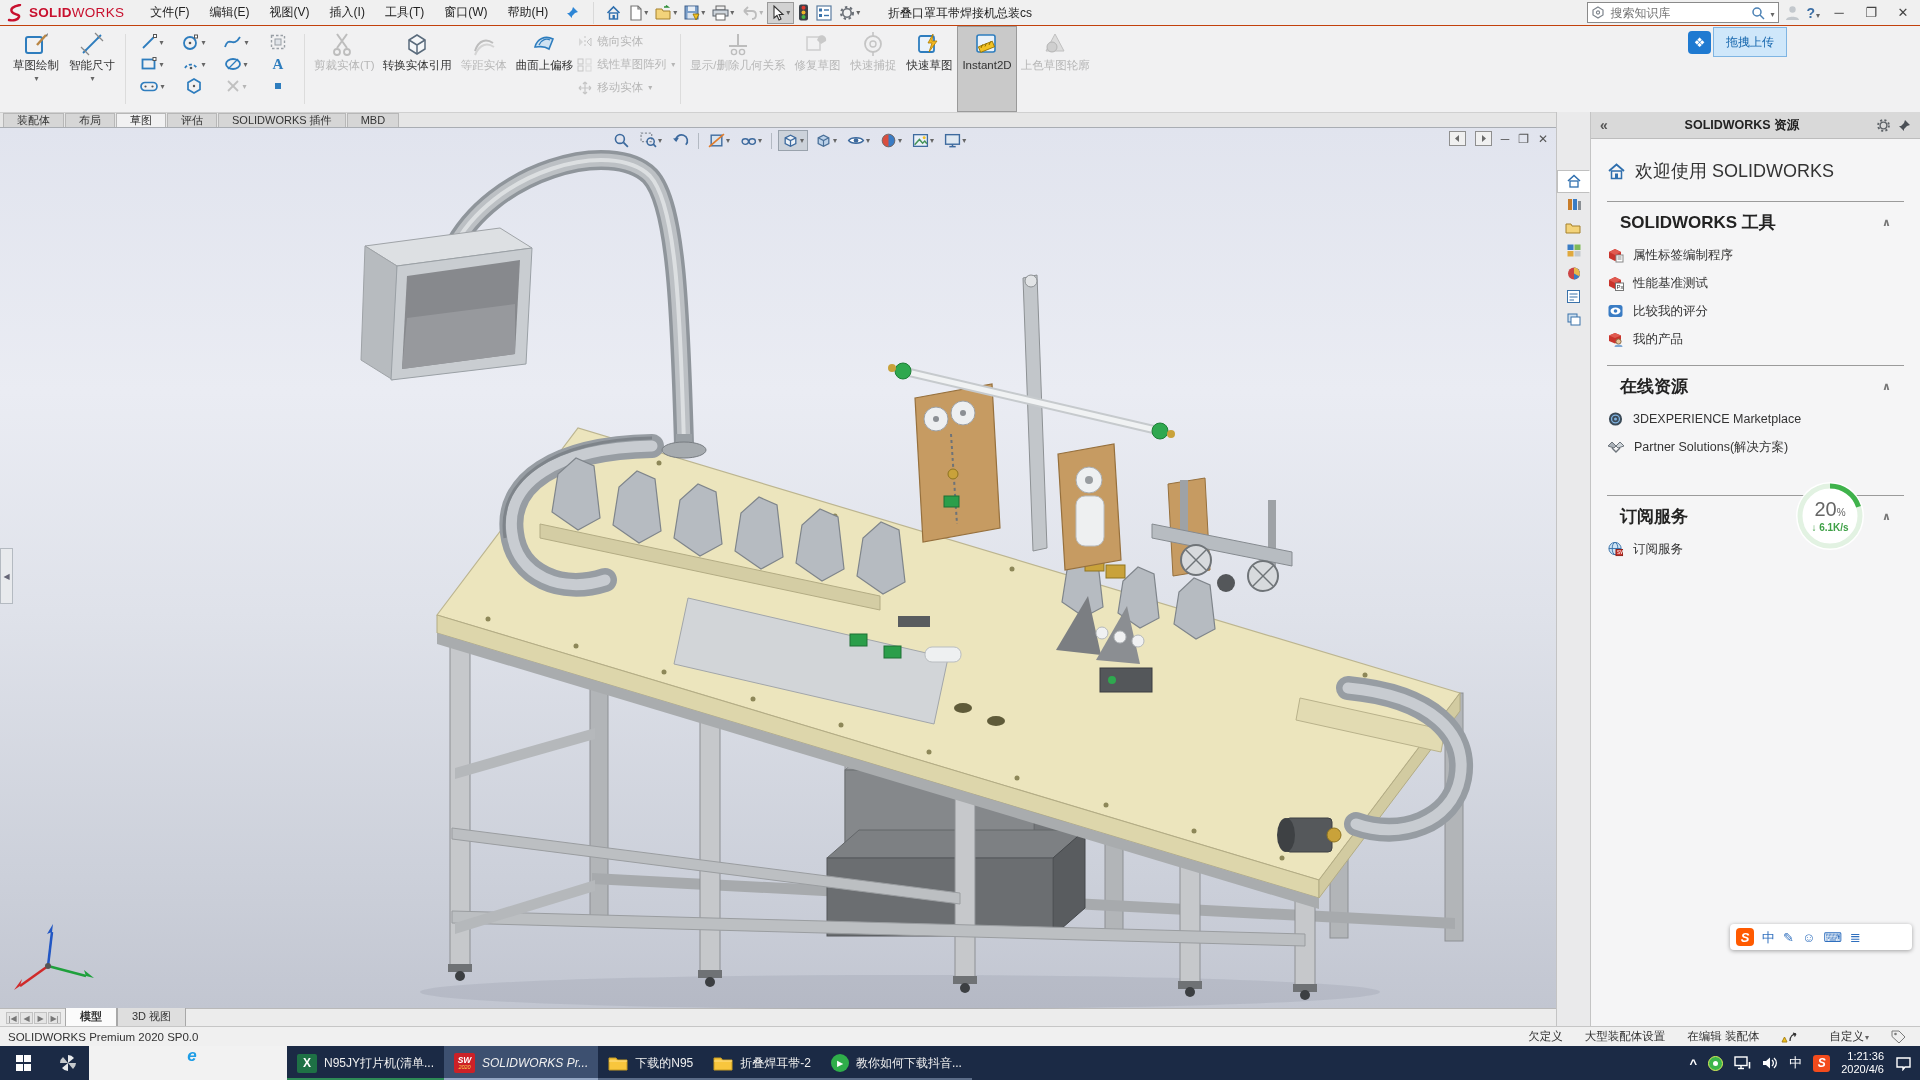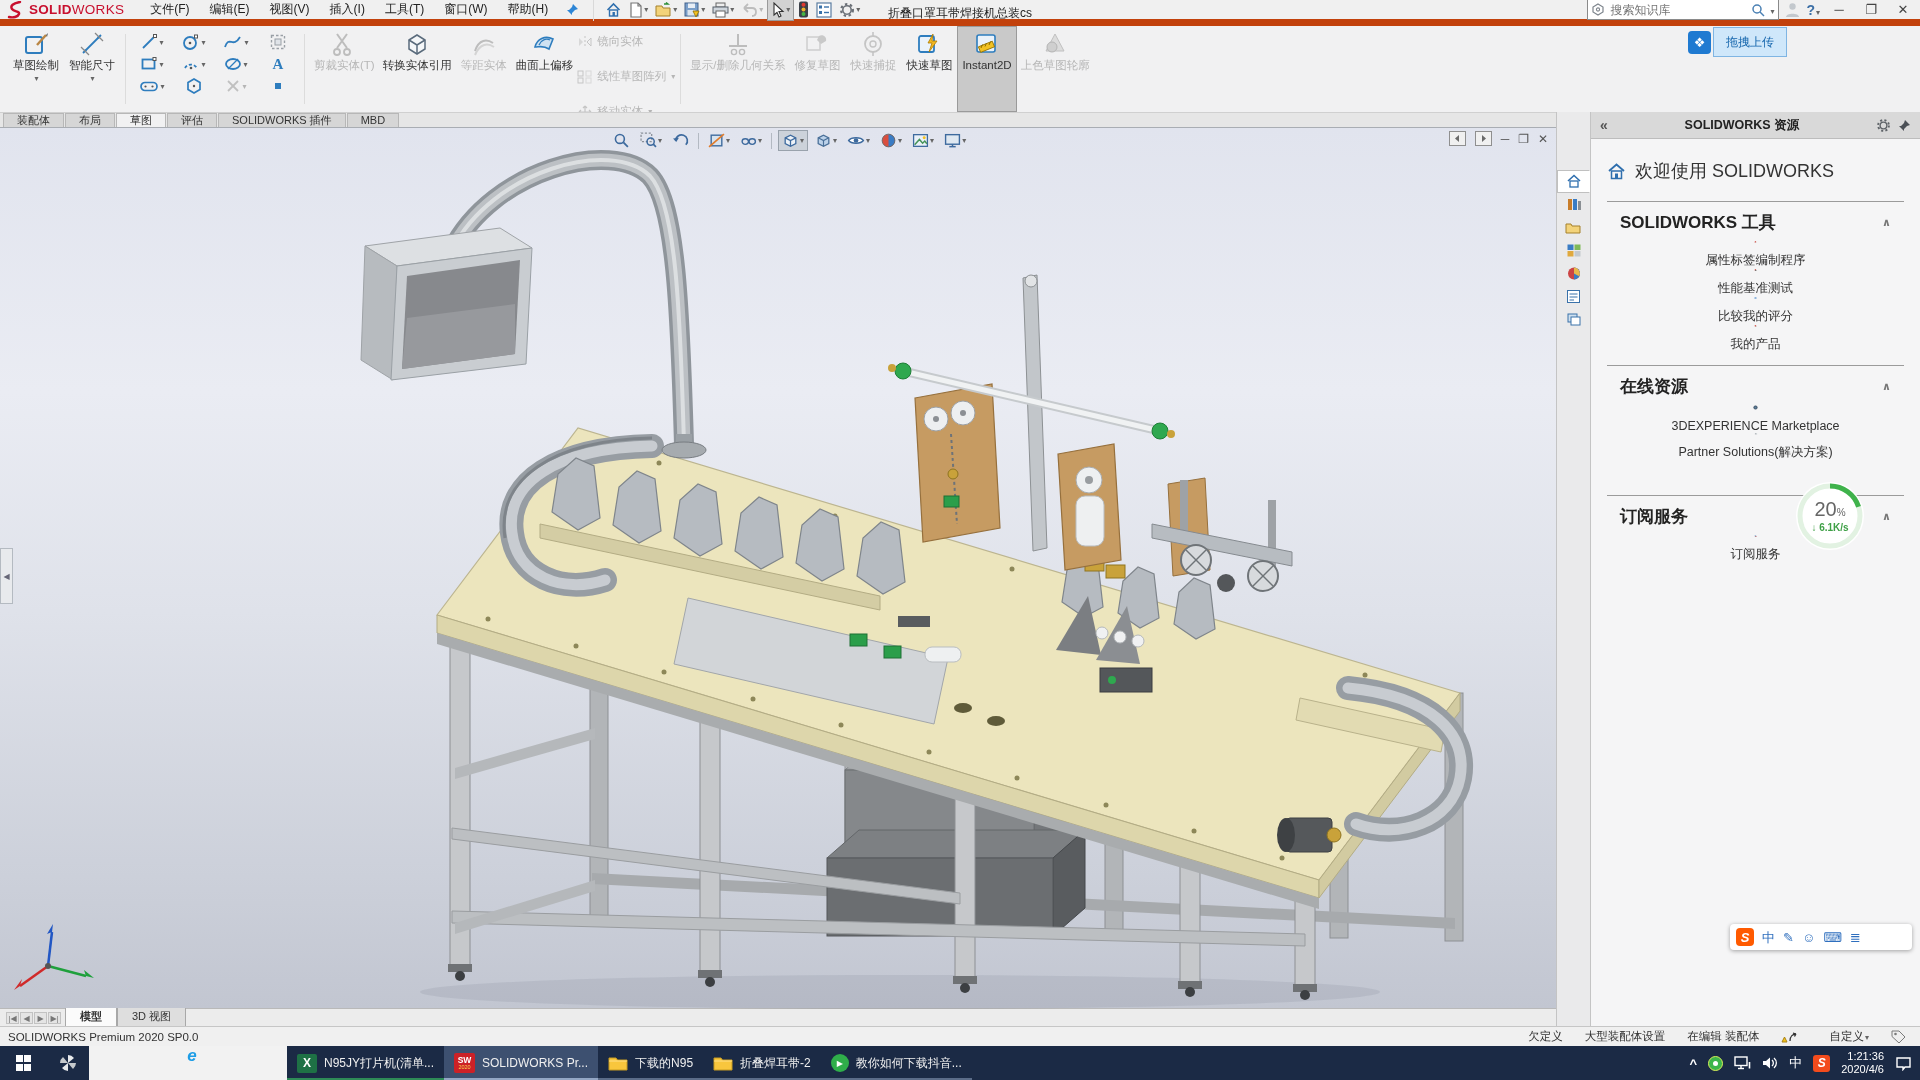--- a/index.html
+++ b/index.html
@@ -3,21 +3,21 @@
 <meta charset="utf-8">
 <style>
   html,body{margin:0;padding:0;width:1920px;height:1080px;overflow:hidden;
     font-family:"Liberation Sans","DejaVu Sans",sans-serif;font-size:12px;color:#333;background:#f0f0f0;}
   *{box-sizing:border-box;}
   svg{display:block;}
   .dd::after{content:"▾";font-size:8px;color:#666;margin-left:1px;}
   .ddg::after{content:"▾";font-size:8px;color:#b5b5b5;margin-left:1px;}
 
   
-  .titlebar{height:26px;background:#f0f0f0;display:flex;align-items:center;position:relative;border-bottom:7px solid #c2410c;}
+  .titlebar{height:26px;background:#f0f0f0;display:flex;align-items:center;position:relative;border-bottom:1px solid #c2410c;}
   .logo{display:flex;align-items:center;margin-left:6px;}
   .logo .brand{color:#c8102e;font-size:13.5px;letter-spacing:.3px;margin-left:3px;}
   .logo .brand b{font-weight:700;}
   .menus{display:flex;margin-left:16px;}
   .menu-item{padding:3px 10px;font-size:12px;color:#222;}
   .pinbtn{margin:0 8px;}
   .qat{display:flex;align-items:center;margin-left:6px;border-left:1px solid #d9d9d9;padding-left:8px;gap:1px;}
   .qbtn{height:22px;padding:0 3px;display:flex;align-items:center;}
   .qbtn.pressed{background:#d2d2d2;border:1px solid #9a9a9a;}
   .doc-title{position:absolute;left:50%;transform:translateX(-50%);top:0;height:26px;line-height:26px;font-size:12px;color:#222;}
@@ -34,21 +34,21 @@
 
   
   .ribbon{height:86px;background:#f1f1f2;display:flex;align-items:stretch;padding-left:8px;}
   .rsep{width:1px;background:#dcdcdc;margin:8px 5px;}
   .bigbtn{min-width:56px;padding:5px 4px 1px;display:flex;flex-direction:column;align-items:center;font-size:11.5px;line-height:13px;color:#333;text-align:center;}
   .bigbtn .lbl{margin-top:2px;}
   .bigbtn.dis{color:#b7b7b7;}
   .bigbtn.pressed{background:#c9c9c9;border:1px solid #9a9a9a;padding-top:4px;}
   .tgrid{display:grid;grid-template-columns:repeat(4,42px);grid-template-rows:22px 22px 22px;align-content:start;padding-top:5px;}
   .tool{display:flex;align-items:center;justify-content:center;}
-  .mcol{display:flex;flex-direction:column;padding-top:8px;gap:20px;}
+  .mcol{display:flex;flex-direction:column;padding-top:8px;gap:8px;}
   .mrow{display:flex;align-items:center;gap:4px;font-size:11.5px;color:#b7b7b7;white-space:nowrap;}
 
   
   .workarea{display:flex;height:914px;}
   .leftcol{width:1556px;display:flex;flex-direction:column;}
   .tabbar{height:15px;background:#e6e6e6;display:flex;align-items:stretch;padding-left:3px;border-top:1px solid #d0d0d0;}
   .ctab{padding:0 13px;font-size:11px;line-height:13px;color:#333;background:#d6d6d6;border:1px solid #b7b7b7;border-bottom:none;margin-right:1px;}
   .ctab.active{background:#f1f1f2;}
 
   
@@ -70,21 +70,21 @@
   .taskpane{width:330px;background:#f5f5f6;border-left:1px solid #c4c4c4;position:relative;}
   .tp-head{height:27px;background:#d9d9d9;display:flex;align-items:center;padding:0 9px;border-bottom:1px solid #bdbdbd;}
   .tp-head .coll{color:#555;font-size:14px;font-weight:700;}
   .tp-head .ttl{flex:1;text-align:center;font-weight:700;font-size:12.5px;color:#222;}
   .tp-body{padding:14px 16px 0;}
   .tp-welcome{display:flex;align-items:center;gap:9px;height:36px;font-size:18px;}
   .tp-div{border-top:1px solid #9b9b9b;margin:12px 0 9px;}
   .sec-h{display:flex;align-items:center;font-weight:700;font-size:17px;margin:4px 13px 7px;color:#222;}
   .sec-h .chev{margin-left:auto;color:#777;font-size:11px;}
   .chev::after{content:"∧";}
-  .tp-item{display:flex;align-items:center;gap:9px;height:28px;font-size:12.5px;color:#333;flex-direction:column;}
+  .tp-item{display:flex;align-items:center;gap:9px;height:28px;font-size:12.5px;color:#333;}
   .dlbadge{position:absolute;left:203px;top:368px;width:72px;height:72px;z-index:8;}
   .dlbadge .txt{position:absolute;top:18px;left:0;width:72px;text-align:center;font-size:20px;color:#666;}
   .dlbadge .txt small{font-size:10px;}
   .dlbadge .spd{position:absolute;top:42px;left:0;width:72px;text-align:center;font-size:10px;font-weight:700;color:#3fa047;}
 
   
   .sheettabs{height:18px;background:#ececec;display:flex;align-items:flex-end;border-top:1px solid #b9b9b9;padding-left:2px;}
   .navbtns{display:flex;align-items:center;gap:1px;padding:0 4px 2px;color:#777;font-size:8px;}
   .navbtns span{width:13px;height:12px;border:1px solid #c2c2c2;background:#e4e4e4;display:flex;align-items:center;justify-content:center;}
   .stab{padding:1px 14px 2px;font-size:11px;background:#dedede;border:1px solid #a8a8a8;border-bottom:none;color:#333;}
@@ -99,21 +99,21 @@
   .winlogo{display:grid;grid-template-columns:7px 7px;grid-template-rows:7px 7px;gap:1.5px;}
   .winlogo i{background:#fdfdfd;}
   .tb-pinwheel{width:42px;}
   .tb-search{background:#f2f2f2;color:#222;display:flex;align-items:center;width:198px;padding-left:8px;gap:7px;flex-direction:column;}
   .edge-e{color:#1e9de6;font-weight:700;font-size:17px;font-style:italic;}
   .edge-e::after{content:"e";}
   .tb-search .q{flex:1;font-size:12px;color:#333;white-space:nowrap;overflow:hidden;}
   .tb-go{background:#338fe3;color:#fff;width:52px;height:100%;display:flex;align-items:center;justify-content:center;font-size:12.5px;}
   .tb-app{display:flex;align-items:center;gap:7px;padding:0 10px;font-size:12px;color:#f0f0f0;box-shadow:inset 0 -2px 0 #5b6c88;white-space:nowrap;overflow:hidden;}
   .tb-app .t{overflow:hidden;text-overflow:ellipsis;max-width:112px;}
-  .tb-app.active{background:#3d5070;box-shadow:inset 0 -2px 0 #93a6c4;}
+  .tb-app.active{background:#3d5070;box-shadow:inset 0 -2px 0 #93a6c4;font-style:italic;}
   .xls-ic{width:20px;height:19px;background:#1e7145;color:#fff;font-weight:700;font-size:12px;display:flex;align-items:center;justify-content:center;border-radius:2px;}
   .xls-ic::after{content:"X";}
   .sw-ic{width:21px;height:20px;background:#cc2127;border-radius:2px;display:flex;flex-direction:column;align-items:center;justify-content:center;line-height:1;}
   .sw-ic .a{color:#fff;font-weight:700;font-size:8.5px;}
   .sw-ic .a::after{content:"SW";}
   .sw-ic .b{color:#ffd34d;font-size:5.5px;}
   .sw-ic .b::after{content:"2020";}
   .web-ic{width:18px;height:18px;border-radius:50%;background:#2fae4a;color:#fff;font-size:8px;display:flex;align-items:center;justify-content:center;}
   .web-ic::after{content:"▶";}
   .tray{margin-left:auto;display:flex;align-items:center;gap:11px;padding-right:8px;}

